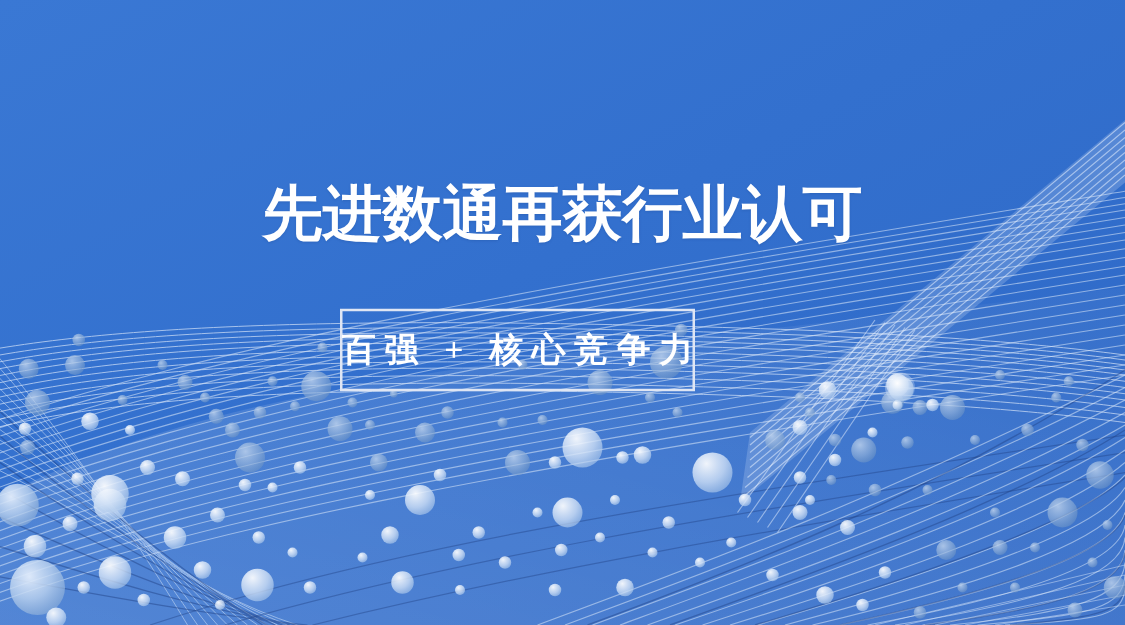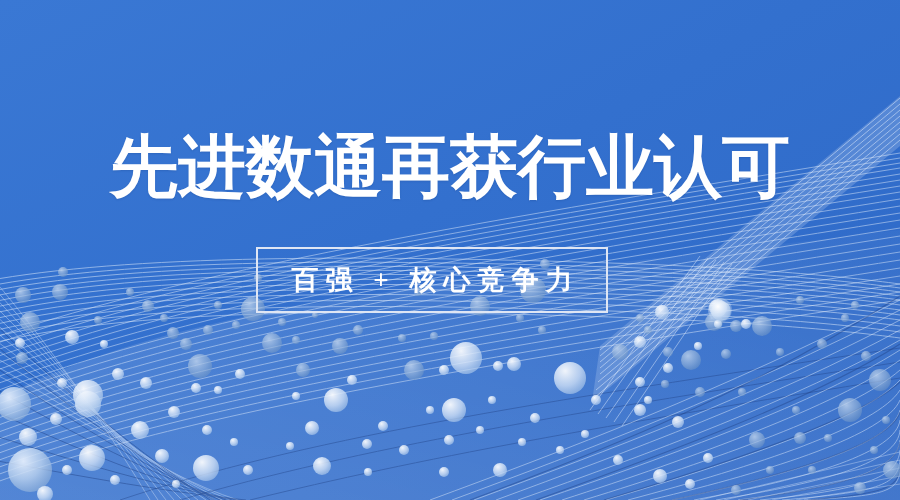--- a/index.html
+++ b/index.html
@@ -34,34 +34,34 @@
     pointer-events: none;
   }
 
   .title {
     position: absolute;
     left: 0;
     right: 0;
     top: 139px;
     text-align: center;
     color: #ffffff;
-    font-family: Liberation Mono, monospace;
+    font-family: Liberation Serif, serif;
     font-weight: 700;
-    font-size: 68px;
+    font-size: 48px;
     line-height: 66px;
     letter-spacing: 0px;
     white-space: nowrap;
     text-shadow: 0 1px 2px rgba(16,50,110,0.18);
   }
 
   .subtitle-box {
     position: absolute;
-    left: 256px;
+    left: 272px;
     top: 247px;
-    width: 352px;
+    width: 284px;
     height: 66px;
     box-sizing: border-box;
     border: 2px solid #dfe6f4;
     display: flex;
     align-items: center;
     justify-content: center;
   }
 
   .subtitle-text {
     color: #ffffff;

